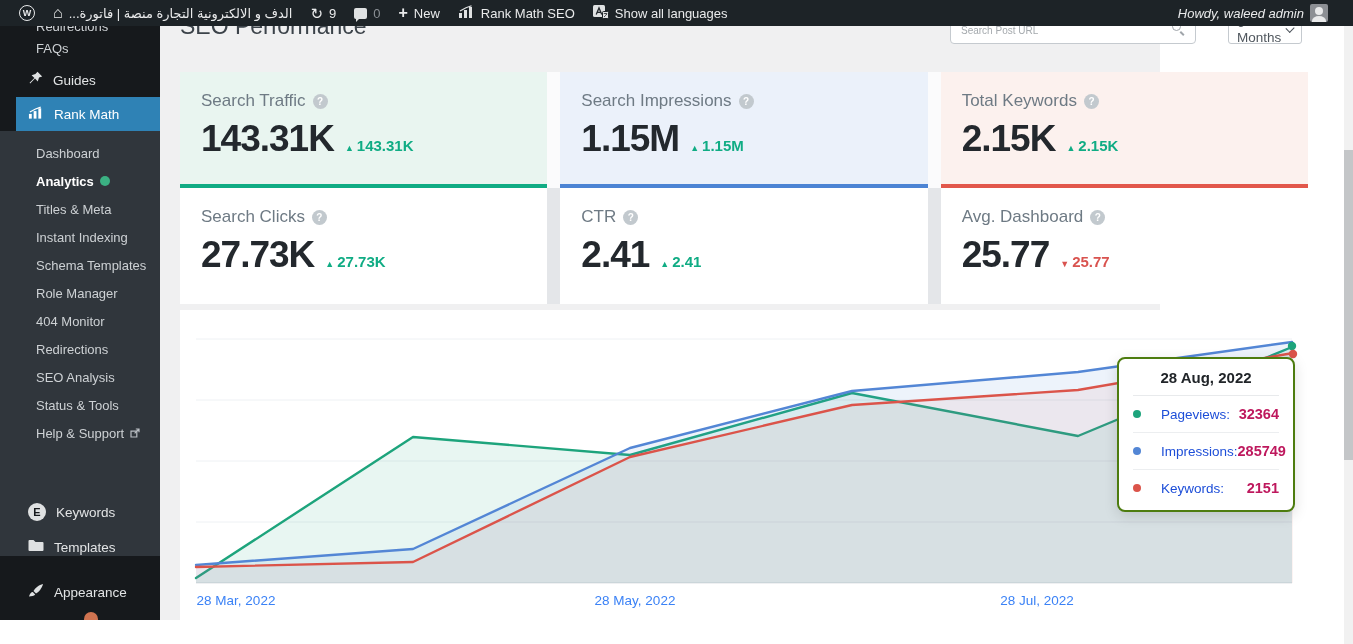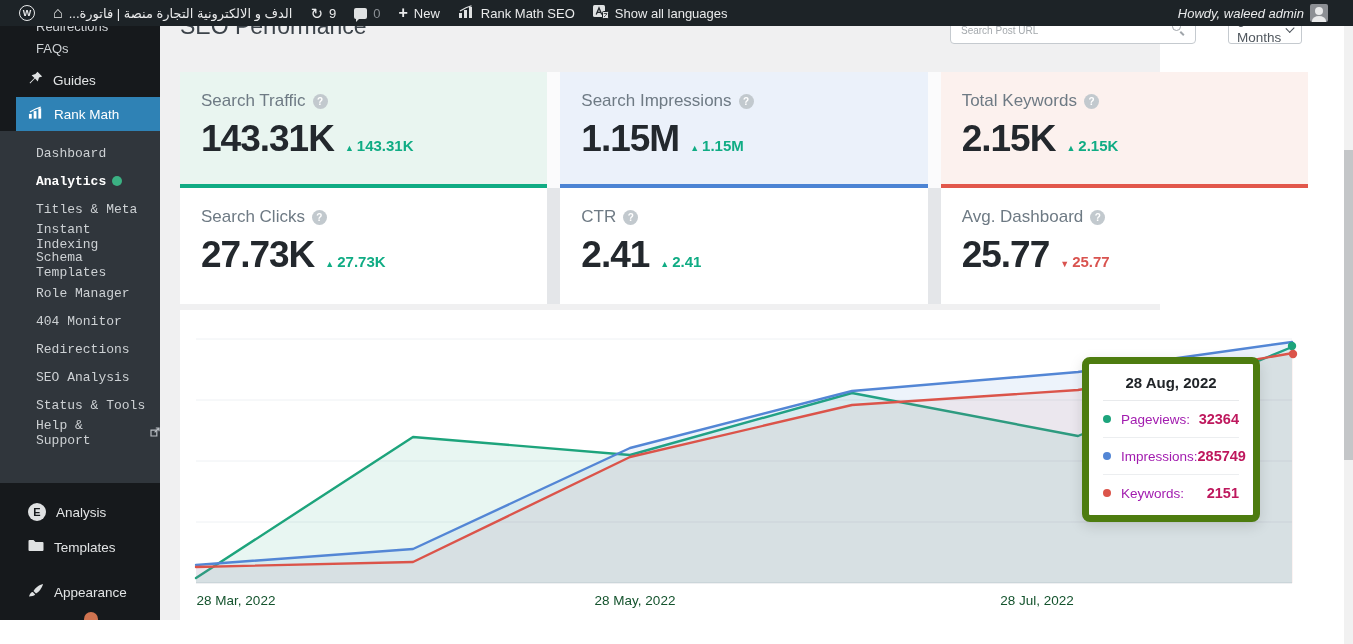--- a/index.html
+++ b/index.html
@@ -26,21 +26,21 @@
   .avatar::before { content:""; position:absolute; left:5px; top:3px; width:8px; height:8px; background:#e9eaeb; border-radius:50%; }
   .avatar::after { content:""; position:absolute; left:2px; top:12px; width:14px; height:10px; background:#e9eaeb; border-radius:50% 50% 0 0; }
 
   
   #sidebar { position:absolute; left:0; top:0; width:160px; height:620px; background:#16191c;
     overflow:hidden; z-index:5; color:#dfe1e2; }
   .side-item { position:absolute; left:0; width:160px; height:34px; display:flex; align-items:center;
     gap:10px; padding-left:12px; font-size:13.5px; color:#e2e4e5; cursor:pointer;margin-left:16px; }
   .side-sub { position:absolute; left:0; width:160px; height:22px; display:flex; align-items:center;
     padding-left:36px; font-size:13px; color:#cdd1d4; cursor:pointer; }
-  #rm-submenu { position:absolute; left:0; top:131px; width:160px; height:352px; background:#30363c; padding-top:8px;font-family:Liberation Mono, monospace; }
+  #rm-submenu { position:absolute; left:0; top:131px; width:160px; height:425px; background:#30363c; padding-top:8px; }
   .rm-sub-item { height:28px; display:flex; align-items:center; padding-left:36px; font-size:13px;
     color:#cdd1d4; cursor:pointer; gap:6px; }
   .rm-sub-item.current { color:#ffffff; font-weight:bold; }
   .green-dot { width:10px; height:10px; border-radius:50%; background:#3bb183; display:inline-block; }
   .rank-math-active { background:#2f82b5; color:#ffffff; }
   .menu-arrow { position:absolute; right:0; top:50%; margin-top:-9px; width:0; height:0;
     border:9px solid transparent; border-right:8px solid #f0f0f1; border-left-width:0; }
   .e-circle { width:18px; height:18px; border-radius:50%; background:#dfe1e2; color:#16191c;
     display:flex; align-items:center; justify-content:center; font-size:11px; font-weight:bold; }
   .badge-orange { position:absolute; left:84px; top:612px; width:14px; height:14px; border-radius:50%; background:#cf7350; }
@@ -75,32 +75,32 @@
   .stat-value-row { margin-top:8px; display:flex; align-items:baseline; gap:11px; }
   .stat-value { font-size:37px; font-weight:800; color:#23282d; letter-spacing:-1px; line-height:1.1; }
   .stat-delta { font-size:15px; font-weight:bold; display:flex; align-items:baseline; gap:3px; }
   .stat-delta .tri { font-size:9px; }
   .stat-delta.up { color:#10ac84; }
   .stat-delta.down { color:#d9534f; }
 
   
   #chart-card { position:absolute; left:20px; top:310px; width:1128px; height:310px; background:#ffffff; }
   #chart-svg { position:absolute; left:0; top:0; }
-  .x-label { position:absolute; top:283px; transform:translateX(-50%); font-size:13.5px; color:#14532d; white-space:nowrap; }
-
-  
-  #chart-tooltip { position:absolute; left:902px; top:47px; width:178px; background:#ffffff;
-    border:7px solid #4d7c0f; border-radius:8px; box-shadow:0 4px 14px rgba(0,0,0,.13);
+  .x-label { position:absolute; top:283px; transform:translateX(-50%); font-size:13.5px; color:#3b82f6; white-space:nowrap; }
+
+  
+  #chart-tooltip { position:absolute; left:937px; top:47px; width:178px; background:#ffffff;
+    border:2px solid #4d7c0f; border-radius:8px; box-shadow:0 4px 14px rgba(0,0,0,.13);
     padding:10px 14px 4px; z-index:3; }
   .tt-title { text-align:center; font-size:15px; font-weight:bold; color:#212529;
     padding-bottom:9px; border-bottom:1px solid #e8eaec; }
   .tt-row { display:flex; align-items:center; padding:10px 0; border-bottom:1px solid #eceef0; }
   .tt-row:last-child { border-bottom:none; }
   .tt-dot { width:8px; height:8px; border-radius:50%; flex:0 0 8px; }
-  .tt-label { font-size:13.5px; color:#a21caf; margin-left:10px; }
+  .tt-label { font-size:13.5px; color:#1d4ed8; margin-left:20px; }
   .tt-value { margin-left:auto; font-size:14.5px; font-weight:bold; color:#be185d; }
 
   
   #scrollbar-track { position:absolute; left:1344px; top:26px; width:9px; height:618px; background:#f1f1f1; z-index:60; }
   #scrollbar-thumb { position:absolute; left:0; top:124px; width:9px; height:310px; background:#c4c6c8; cursor:pointer; }
 </style>
 </head>
 <body>
 
 <div id="content">
@@ -307,21 +307,21 @@
         <svg width="10" height="10" viewBox="0 0 10 10">
             <path d="M1 3.2 H6.8 V9 H1 Z" fill="none" stroke="#b9bec3" stroke-width="1.2"></path>
             <path d="M4.6 5.4 L9 1 M5.8 1 H9 V4.2" stroke="#b9bec3" stroke-width="1.2" fill="none"></path>
           </svg>
       </span>
     </div>
   </div>
 
   <div class="side-item" style="top:495px">
     <span class="e-circle">E</span>
-    <span>Analysis</span>
+    <span>Keywords</span>
   </div>
   <div class="side-item" style="top:530px">
     <span>
       <svg width="16" height="13" viewBox="0 0 16 13">
           <path d="M0.5 2 Q0.5 1 1.5 1 H5.5 L7.5 3 H14.5 Q15.5 3 15.5 4 V11 Q15.5 12 14.5 12 H1.5 Q0.5 12 0.5 11 Z" fill="#dfe1e2"></path>
         </svg>
     </span>
     <span>Templates</span>
   </div>
   <div class="side-item" style="top:575px">

